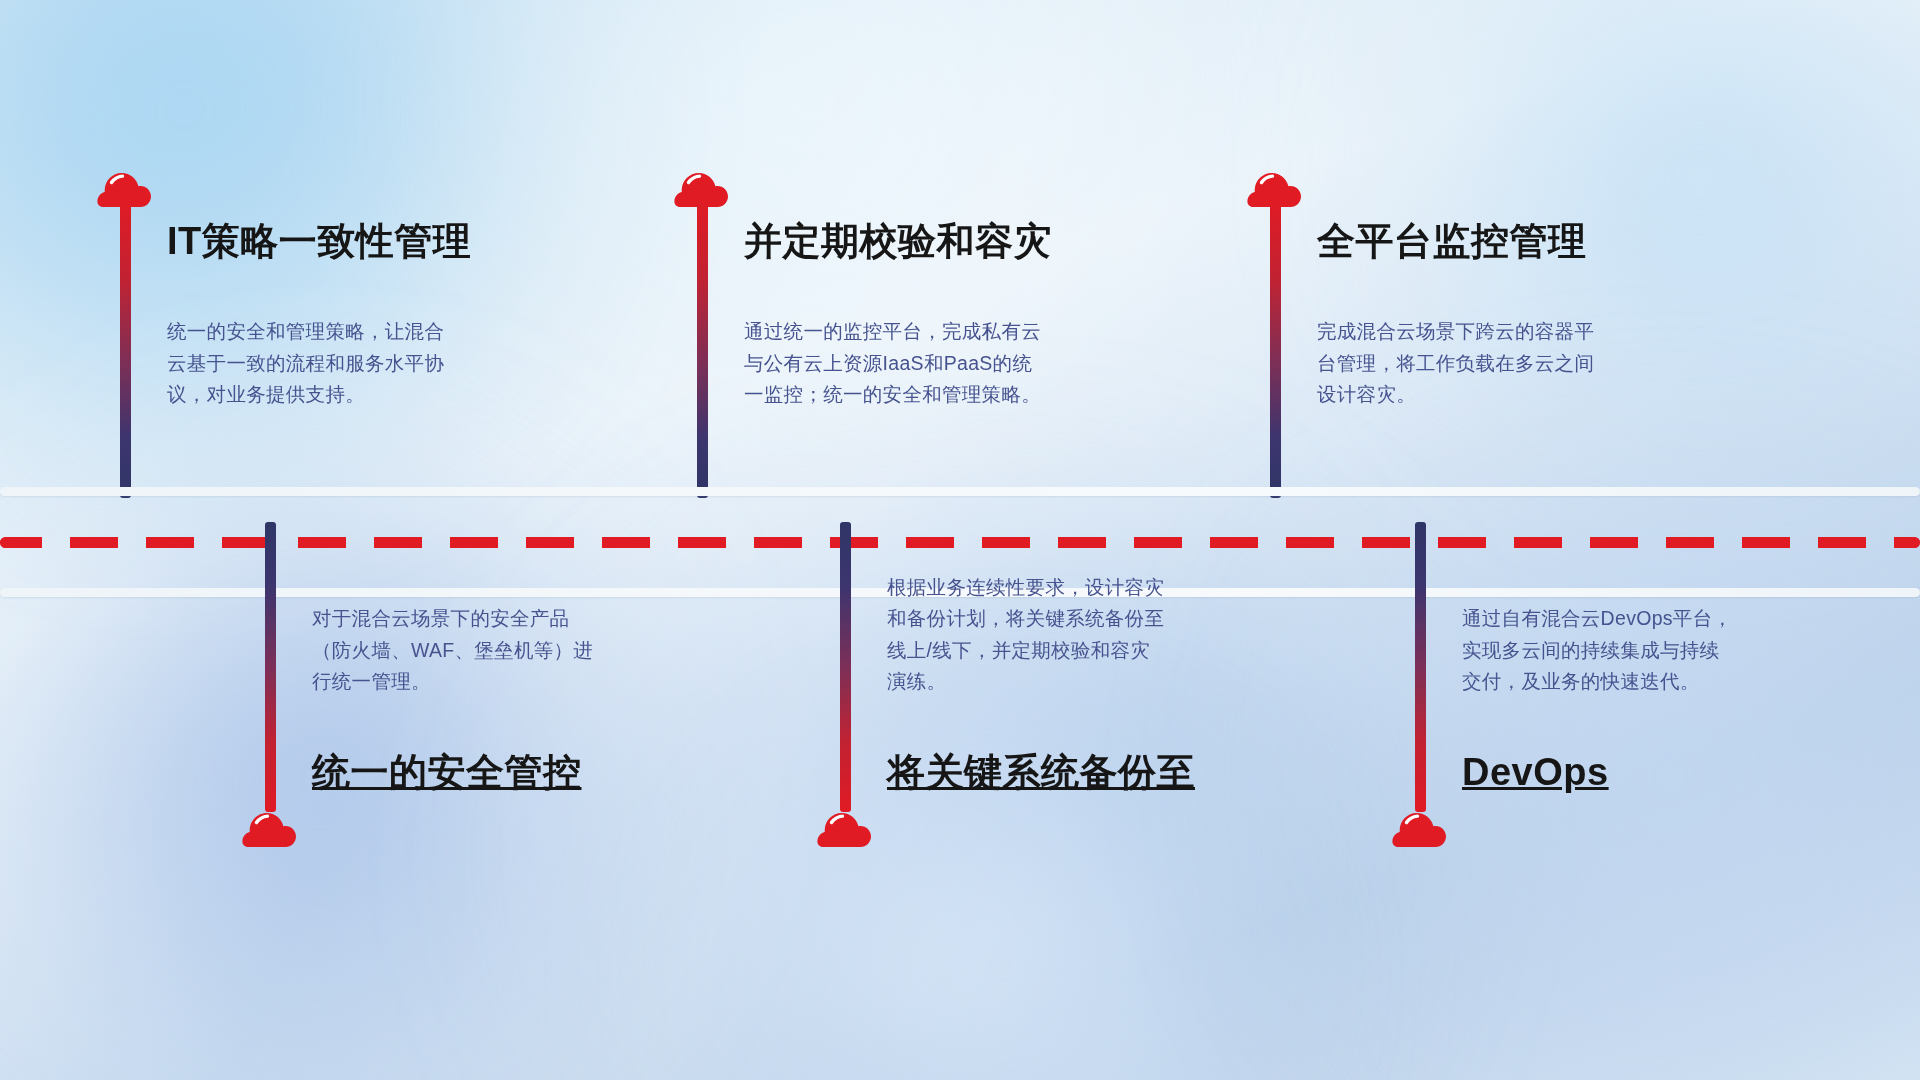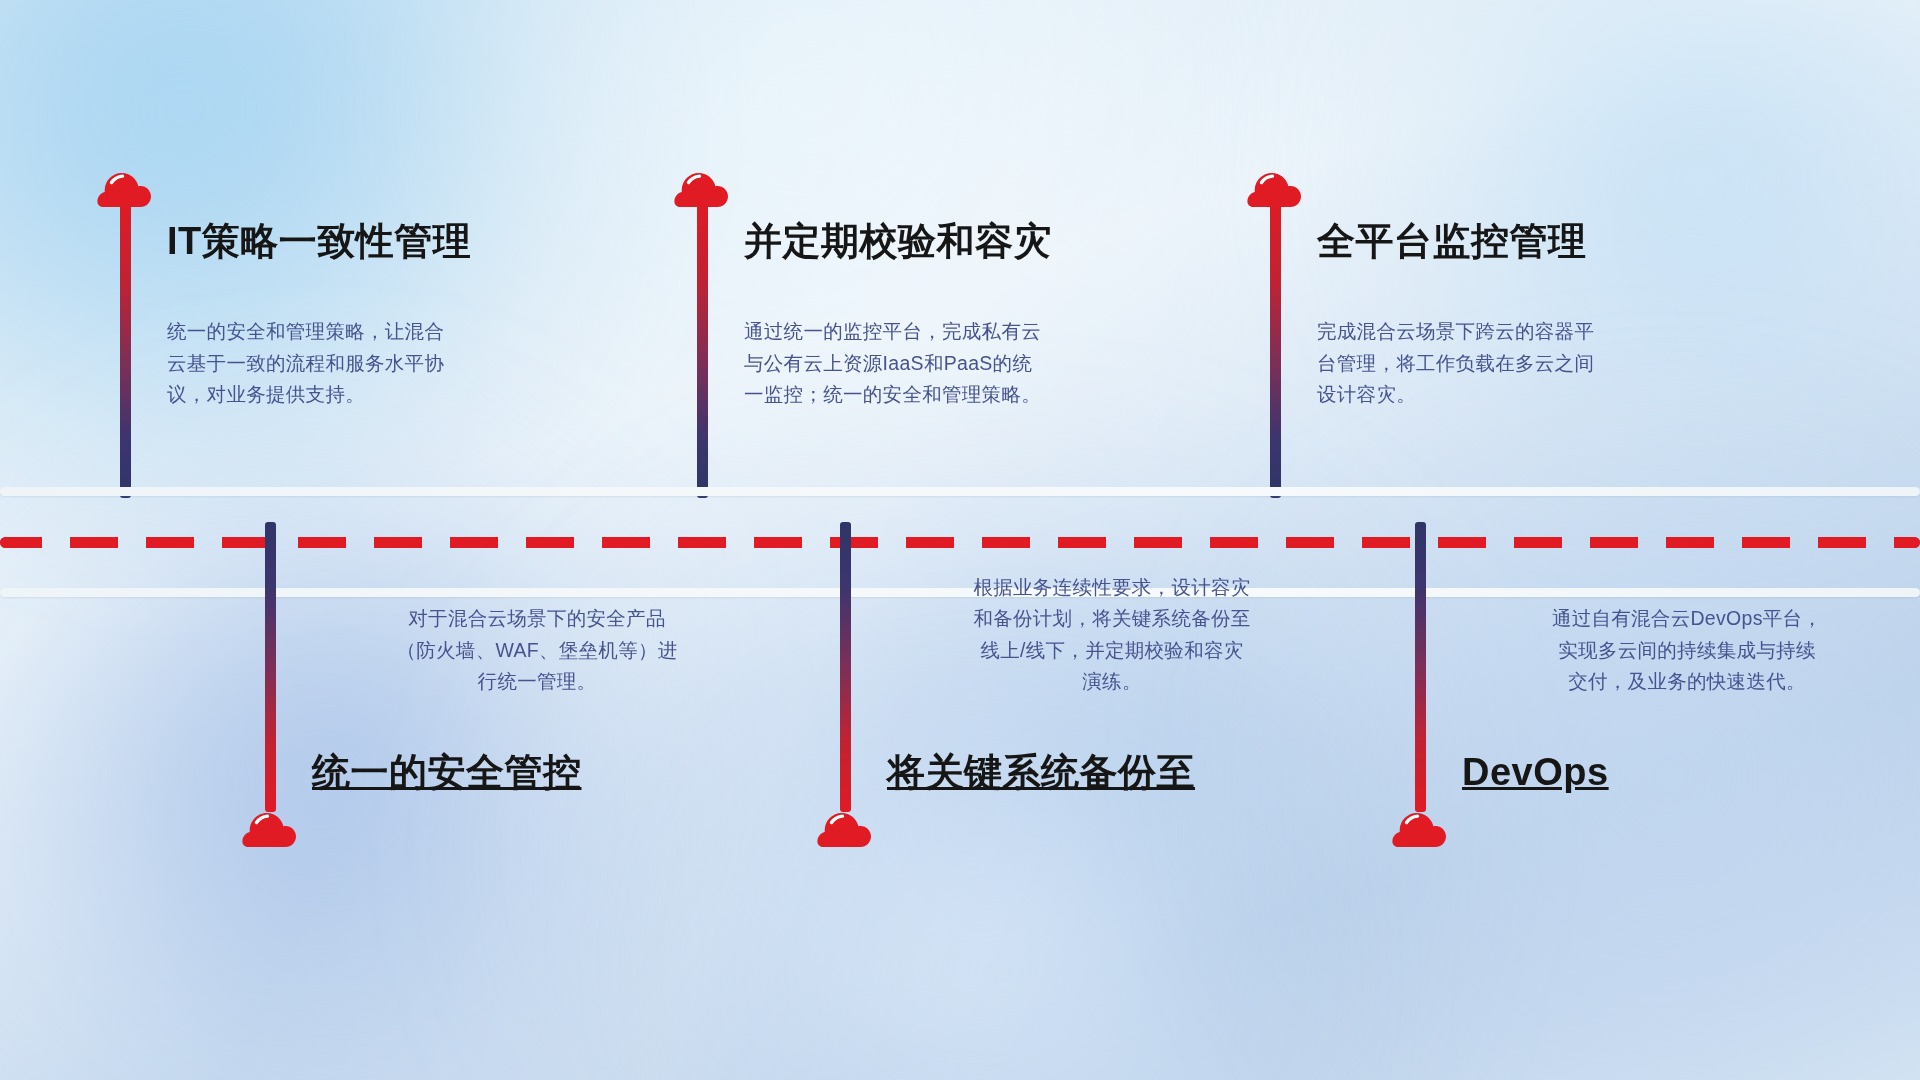--- a/index.html
+++ b/index.html
@@ -81,21 +81,21 @@
   
   .top-col .cloud { position:absolute; top:0; left:0; }
   .top-col .stem  { position:absolute; top:36px; left:25px; height:298px; }
   .top-col .col-title { position:absolute; top:55px; left:72px; }
   .top-col .col-body  { position:absolute; top:152px; left:72px; width:440px; }
 
   
   .bot-col .cloud { position:absolute; bottom:0; left:0; }
   .bot-col .stem  { position:absolute; bottom:36px; left:25px; height:290px; }
   .bot-col .col-title { position:absolute; bottom:52px; left:72px;text-decoration:underline; }
-  .bot-col .col-body  { position:absolute; bottom:150px; left:72px; width:450px;text-align:center; }
+  .bot-col .col-body  { position:absolute; bottom:150px; left:72px; width:450px; }
 </style>
 </head>
 <body>
 
 <div id="bg">
   <div class="bg-base"></div>
   <div class="bg-blob blob-a"></div>
   <div class="bg-blob blob-b"></div>
   <div class="bg-blob blob-c"></div>
   <div class="bg-blob blob-d"></div>

